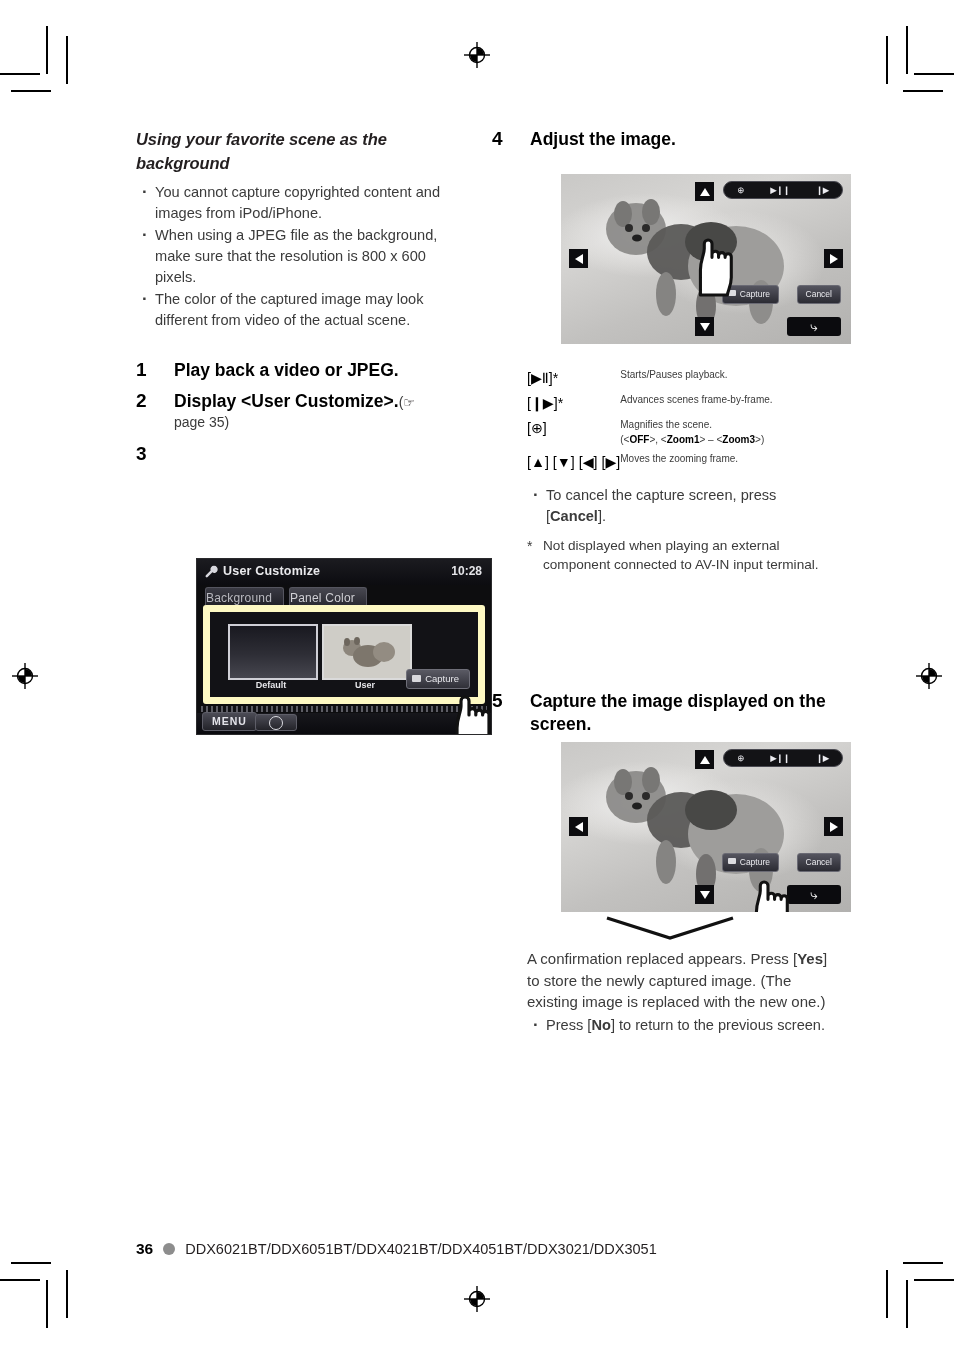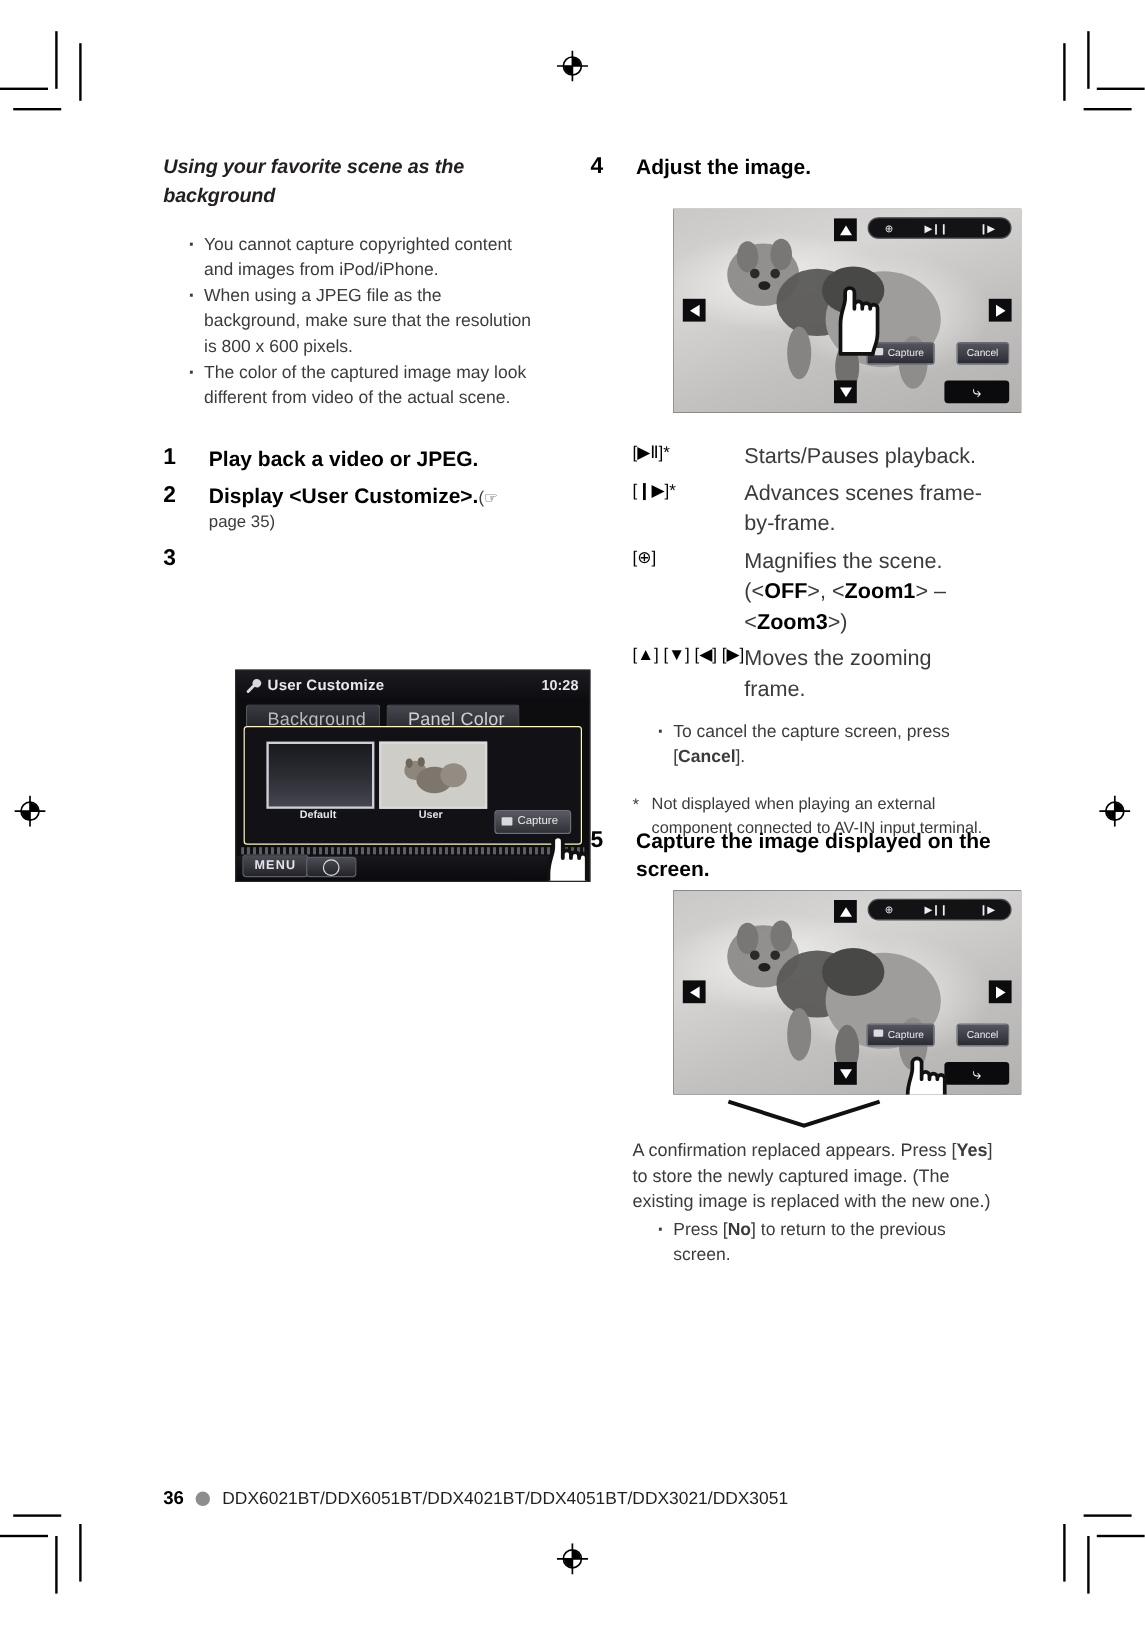--- a/index.html
+++ b/index.html
@@ -37,21 +37,21 @@
     letter-spacing: -0.1px;
   }
   p.body {
     font-size: 15px;
     line-height: 1.44;
     margin: 0;
     color: #3b3b3b;
   }
   ul.bullets {
     list-style: none;
-    margin: 18px;
+    margin: 3px;
     padding: 0;
   }
   ul.bullets li {
     position: relative;
     padding-left: 16px;
     font-size: 14.6px;
     line-height: 1.44;
     color: #3b3b3b;
     margin-top: 1px;
   }
@@ -96,21 +96,21 @@
   }
 
   
   .legend {
     margin-top: 12px;
     width: 100%;
     border-collapse: collapse;
   }
   .legend td {
     vertical-align: top;
-    font-size: 18px;
+    font-size: 10px;
     line-height: 1.42;
     color: #3b3b3b;
     padding: 0 0 5px 0;
   }
   .legend td.key {
     width: 74px;
     color: #000;
     white-space: nowrap;
     font-size: 14.2px;
   }
@@ -165,38 +165,38 @@
   }
   .uc-clock {
     position: absolute; right: 9px; top: 5px;
     color: #e4e4e8; font-size: 12px; font-weight: bold;
   }
   .uc-tabs {
     position: absolute; left: 8px; top: 28px;
     display: flex; gap: 5px;
   }
   .uc-tab {
-    padding: 3px 11px 4px 17px;
-    font-size: 15px;
+    padding: 3px 11px 4px 0;
+    font-size: 12px;
     color: #cfcfd4;
     background: linear-gradient(180deg,#474750 0%,#24242b 100%);
     border-radius: 3px 3px 0 0;
     border: 1px solid #55555f;
     border-bottom: none;
     letter-spacing: .2px;
   }
   .uc-tab.sel {
     color: #b9b9bf;
     background: linear-gradient(180deg,#3a3a43 0%,#1d1d23 100%);
   }
   .uc-panel {
     position: absolute; left: 6px; top: 46px;
     right: 6px; bottom: 30px;
     background: #121216;
-    border: 1px solid #fef9c3;
+    border: 7px solid #fef9c3;
     border-radius: 3px;
   }
   .uc-thumb {
     position: absolute;
     width: 86px; height: 52px;
     top: 12px;
   }
   .uc-thumb.default {
     left: 18px;
     background: linear-gradient(180deg,#191920 0%, #2e2e36 55%, #46464f 100%);

